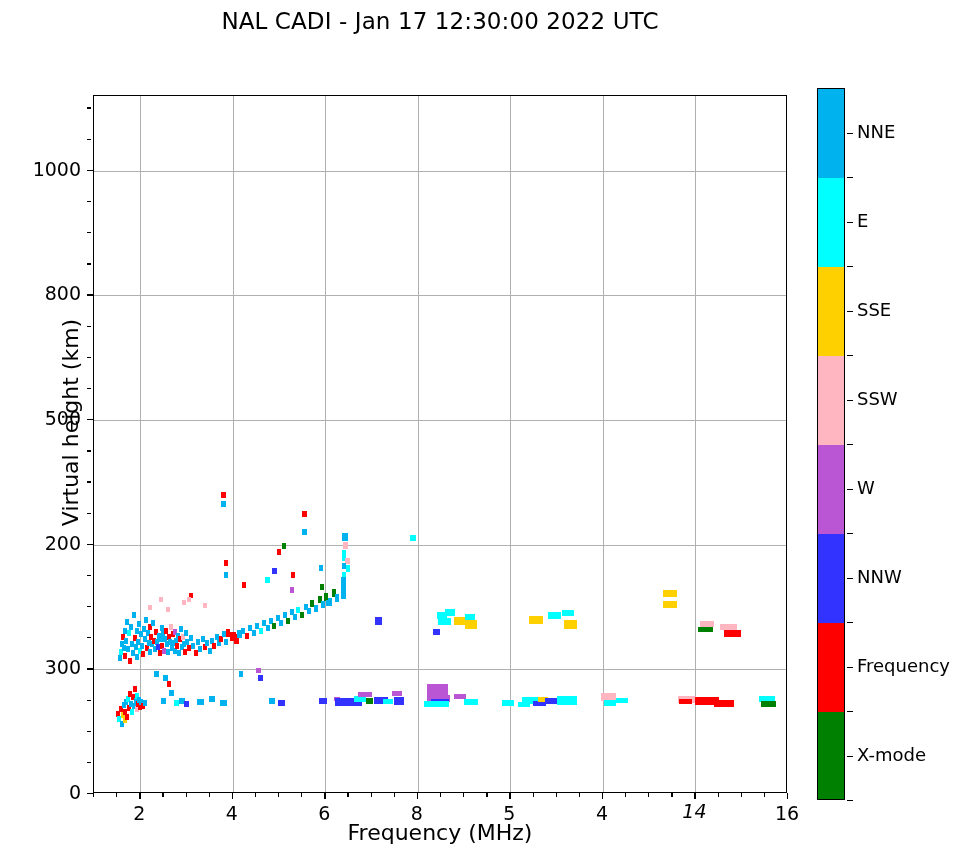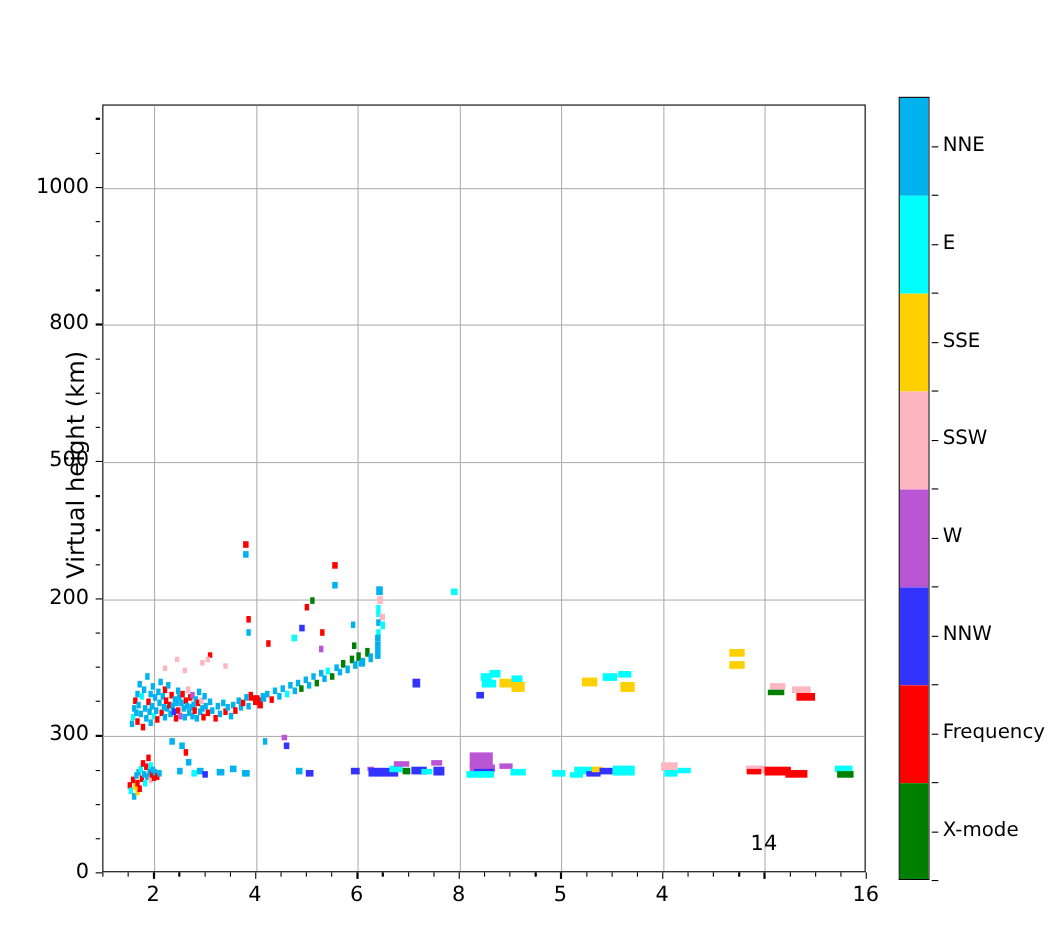--- a/index.html
+++ b/index.html
@@ -140,20 +140,21 @@
     font-size: 18px;
     color: #000;
     white-space: nowrap;
   }
 </style>
 </head>
 <body>
 
 <div id="figure">
 
+  <div id="title">NAL CADI - Jan 17 12:30:00 2022 UTC</div>
 
   <div id="plot-area">
     <div id="gridlines">
         <div class="gridline-v" style="left: 46.2667px;"></div>
         <div class="gridline-v" style="left: 138.8px;"></div>
         <div class="gridline-v" style="left: 231.333px;"></div>
         <div class="gridline-v" style="left: 323.867px;"></div>
         <div class="gridline-v" style="left: 416.4px;"></div>
         <div class="gridline-v" style="left: 508.933px;"></div>
         <div class="gridline-v" style="left: 601.467px;"></div>
@@ -446,21 +447,21 @@
       <div class="tick-x minor" style="left: 717.6px; top: 793px;"></div>
       <div class="tick-x minor" style="left: 740.733px; top: 793px;"></div>
       <div class="tick-x minor" style="left: 763.867px; top: 793px;"></div>
       <div class="tick-x" style="left: 787px; top: 793px;"></div>
       <div class="ticklabel-x" style="left: 109.267px; top: 802px;">2</div>
       <div class="ticklabel-x" style="left: 201.8px; top: 802px;">4</div>
       <div class="ticklabel-x" style="left: 294.333px; top: 802px;">6</div>
       <div class="ticklabel-x" style="left: 386.867px; top: 802px;">8</div>
       <div class="ticklabel-x" style="left: 479.4px; top: 802px;">5</div>
       <div class="ticklabel-x" style="left: 571.933px; top: 802px;">4</div>
-      <div class="ticklabel-x" style="left: 664.467px; top: 756px;">14</div>
+      <div class="ticklabel-x" style="left: 664.467px; top: 800px; font-style: italic;">14</div>
       <div class="ticklabel-x" style="left: 757px; top: 802px;">16</div>
     </div>
   <div id="yticks">
       <div class="tick-y" style="top: 793px; left: 87px;"></div>
       <div class="tick-y minor" style="top: 761.839px; left: 87px;"></div>
       <div class="tick-y minor" style="top: 730.679px; left: 87px;"></div>
       <div class="tick-y minor" style="top: 699.518px; left: 87px;"></div>
       <div class="tick-y" style="top: 668.357px; left: 87px;"></div>
       <div class="tick-y minor" style="top: 637.196px; left: 87px;"></div>
       <div class="tick-y minor" style="top: 606.036px; left: 87px;"></div>
@@ -481,20 +482,21 @@
       <div class="tick-y minor" style="top: 138.625px; left: 87px;"></div>
       <div class="tick-y minor" style="top: 107.464px; left: 87px;"></div>
       <div class="ticklabel-y" style="top: 781px; left: 11px;">0</div>
       <div class="ticklabel-y" style="top: 656.357px; left: 11px;">300</div>
       <div class="ticklabel-y" style="top: 531.714px; left: 11px;">200</div>
       <div class="ticklabel-y" style="top: 407.071px; left: 11px;">500</div>
       <div class="ticklabel-y" style="top: 282.429px; left: 11px;">800</div>
       <div class="ticklabel-y" style="top: 157.786px; left: 11px;">1000</div>
     </div>
 
+  <div id="xlabel">Frequency (MHz)</div>
   <div id="ylabel">Virtual height (km)</div>
 
   <div id="colorbar">
       <div class="cb-seg" style="height: 89px; background: rgb(0, 178, 238);"></div>
       <div class="cb-seg" style="height: 89px; background: rgb(0, 255, 255);"></div>
       <div class="cb-seg" style="height: 89px; background: rgb(255, 208, 0);"></div>
       <div class="cb-seg" style="height: 89px; background: rgb(255, 182, 193);"></div>
       <div class="cb-seg" style="height: 89px; background: rgb(186, 85, 211);"></div>
       <div class="cb-seg" style="height: 89px; background: rgb(51, 51, 255);"></div>
       <div class="cb-seg" style="height: 89px; background: rgb(255, 0, 0);"></div>

